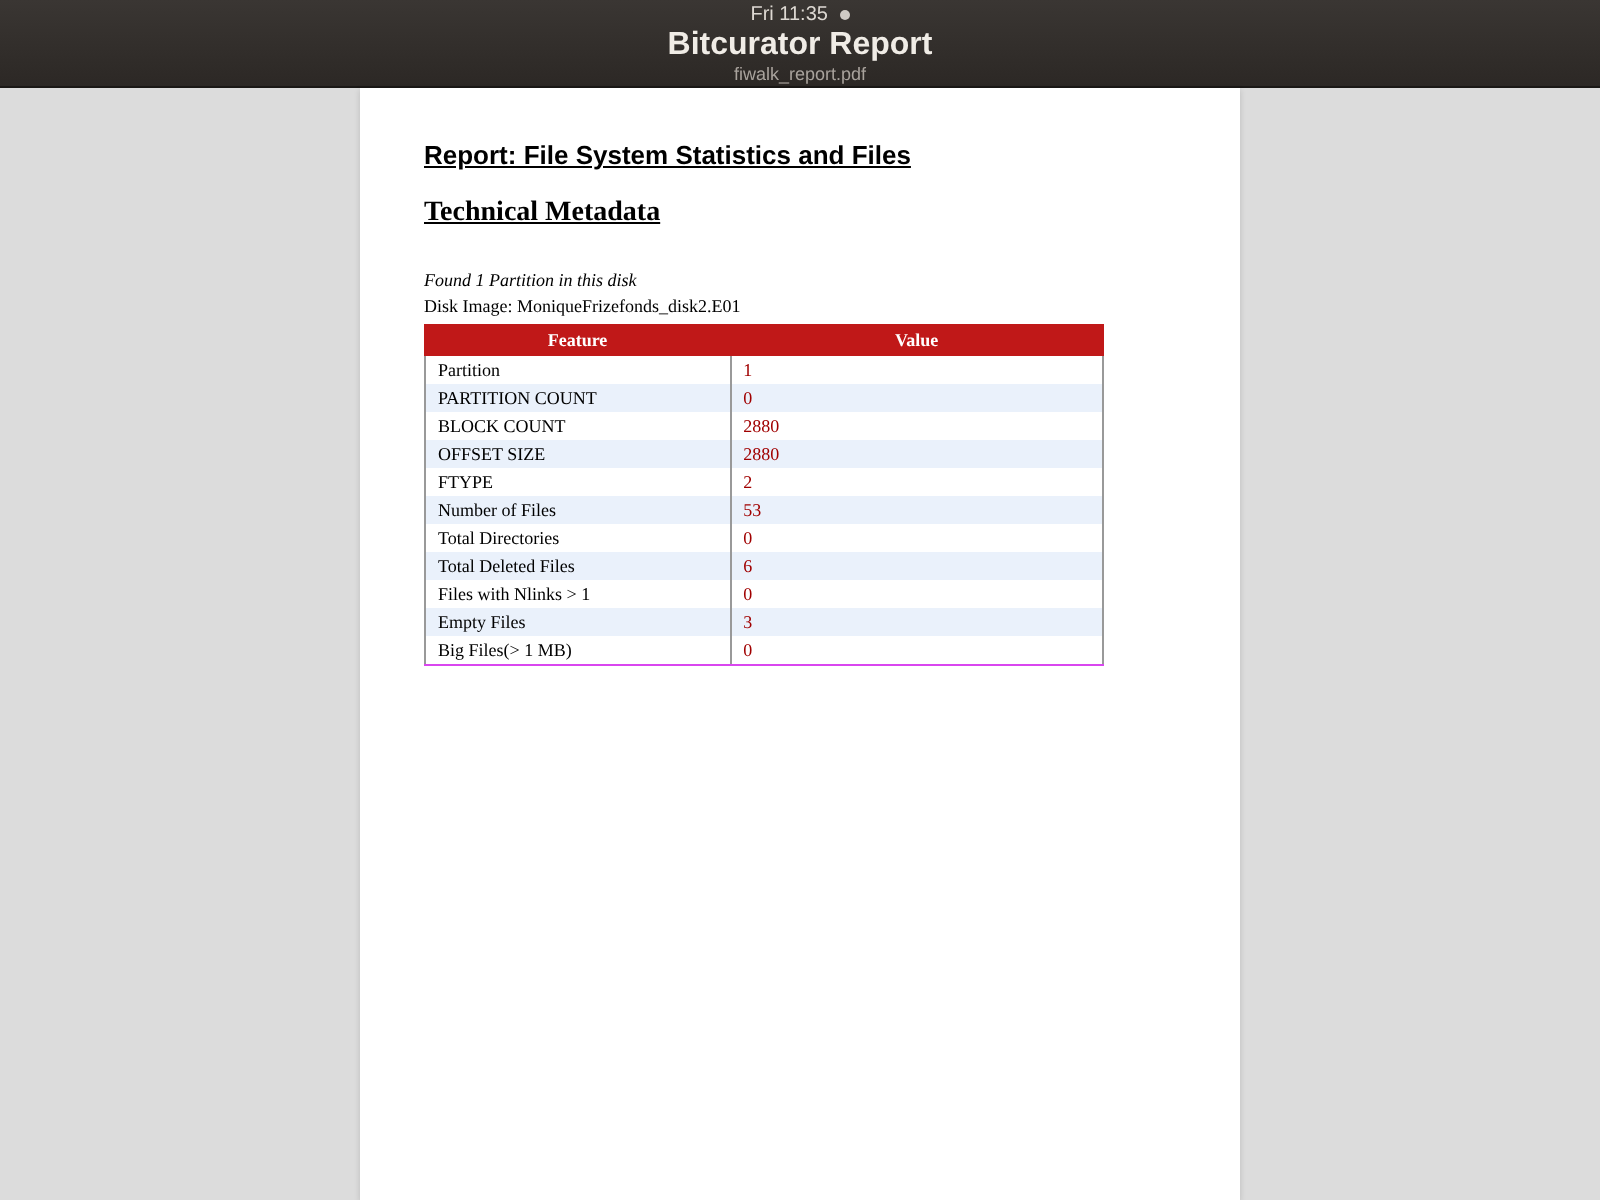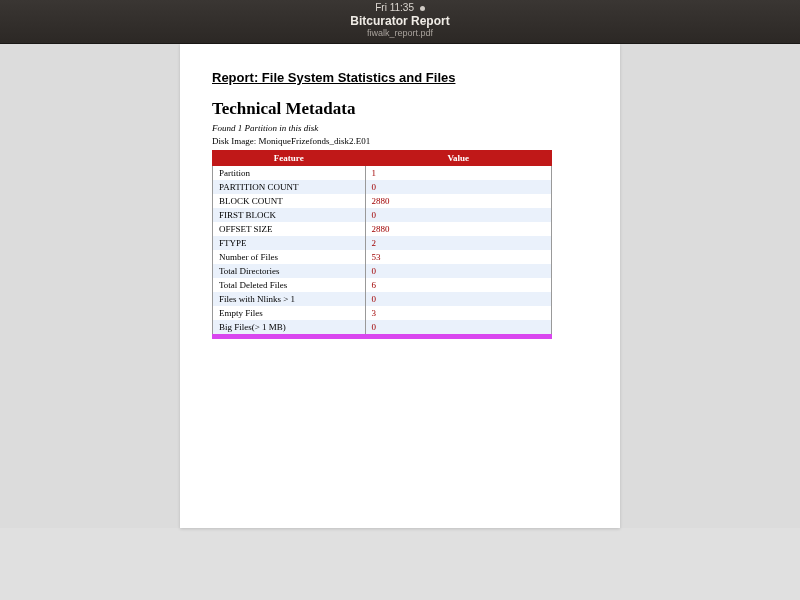--- a/index.html
+++ b/index.html
@@ -27,33 +27,33 @@
   }
   .topbar .clock .dot {
     display: inline-block;
     width: 5px; height: 5px;
     background: #cfcac4;
     border-radius: 50%;
     margin-left: 3px;
     vertical-align: middle;
   }
   .topbar .title {
-    font-size: 12px;
+    font-size: 16px;
     font-weight: bold;
     color: #f0ece6;
     margin-top: 1px;
   }
   .topbar .subtitle {
     font-size: 9px;
     color: #a8a29c;
   }
 
   .desk {
     width: 100%;
-    height: 484px;
+    height: 556px;
     background: #dcdcdc;
     display: flex;
     justify-content: center;
   }
   .page {
     width: 440px;
     background: #ffffff;
     box-shadow: 0 1px 3px rgba(0,0,0,0.15);
     margin-top: 0;
     height: 100%;
@@ -64,23 +64,24 @@
   .report-title {
     font-family: Arial, sans-serif;
     font-size: 13px;
     font-weight: bold;
     text-decoration: underline;
     color: #000;
     margin: 0 0 14px 0;
   }
   .section-title {
     font-family: "Times New Roman", serif;
-    font-size: 17px;
-    font-weight: bold;
-    margin: 0 0 4px 0;
+    font-size: 14px;
+    font-weight: bold;
+    text-decoration: underline;
+    margin: 0 0 20px 0;
   }
   .found-line {
     font-family: "Times New Roman", serif;
     font-style: italic;
     font-size: 9px;
     margin: 0 0 3px 0;
   }
   .diskimg-line {
     font-family: "Times New Roman", serif;
     font-size: 9px;
@@ -109,21 +110,21 @@
   }
   table.meta td.valcell {
     border-left: 1px solid #c01818;
     color: #a00000;
     width: 55%;
   }
   table.meta tbody tr:nth-child(even) td {
     background: #eaf1fb;
   }
   table.meta tbody tr:last-child td {
-    border-bottom: 5px solid #d946ef;
+    border-bottom: 1px solid #d946ef;
   }
 </style>
 </head>
 <body>
 
 <div class="topbar">
   <div class="clock">
     <span>Fri 11:35</span>
     <span class="dot"></span>
   </div>
@@ -154,24 +155,20 @@
           </tr>
           <tr>
             <td>PARTITION COUNT</td>
             <td class="valcell">0</td>
           </tr>
           <tr>
             <td>BLOCK COUNT</td>
             <td class="valcell">2880</td>
           </tr>
           <tr>
-            <td>FIRST BLOCK</td>
-            <td class="valcell">0</td>
-          </tr>
-          <tr>
             <td>OFFSET SIZE</td>
             <td class="valcell">2880</td>
           </tr>
           <tr>
             <td>FTYPE</td>
             <td class="valcell">2</td>
           </tr>
           <tr>
             <td>Number of Files</td>
             <td class="valcell">53</td>

